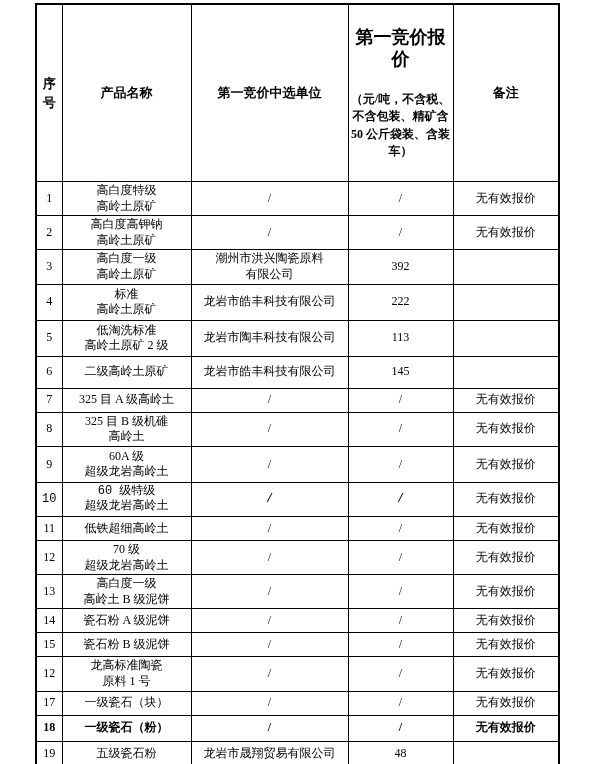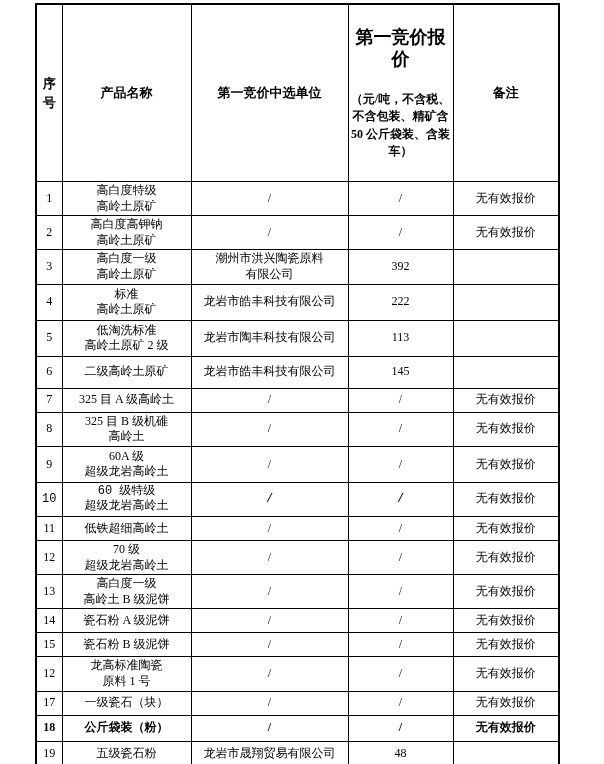--- a/index.html
+++ b/index.html
@@ -209,21 +209,21 @@
   </tr>
         <tr style="height: 24px;">
     <td>17</td>
     <td>一级瓷石（块）</td>
     <td>/</td>
     <td>/</td>
     <td>无有效报价</td>
   </tr>
         <tr style="height: 26px; font-weight: bold;">
     <td>18</td>
-    <td>公斤袋装（粉）</td>
+    <td>一级瓷石（粉）</td>
     <td>/</td>
     <td>/</td>
     <td>无有效报价</td>
   </tr>
         <tr style="height: 26px;">
     <td>19</td>
     <td>五级瓷石粉</td>
     <td>龙岩市晟翔贸易有限公司</td>
     <td>48</td>
     <td></td>

